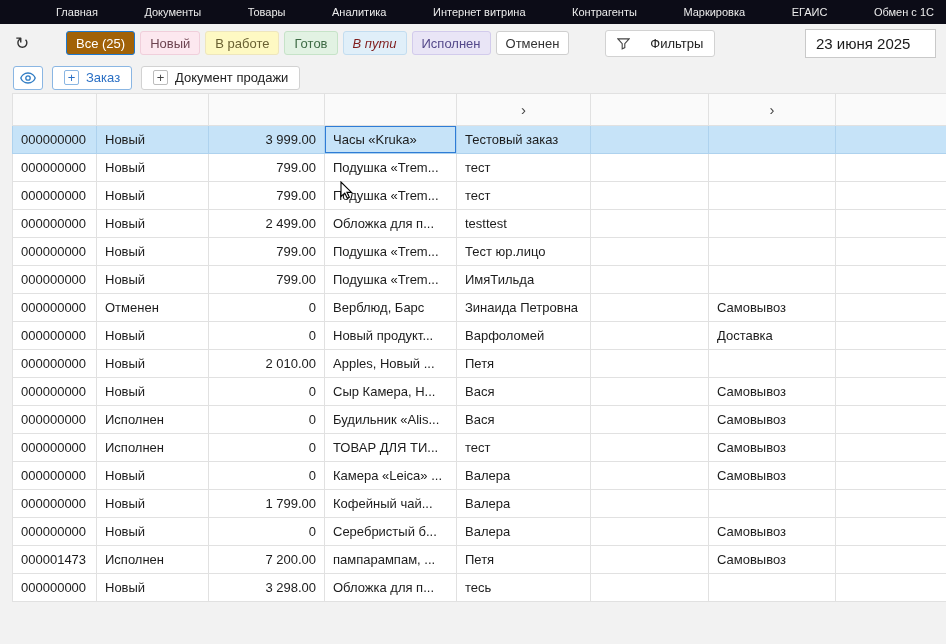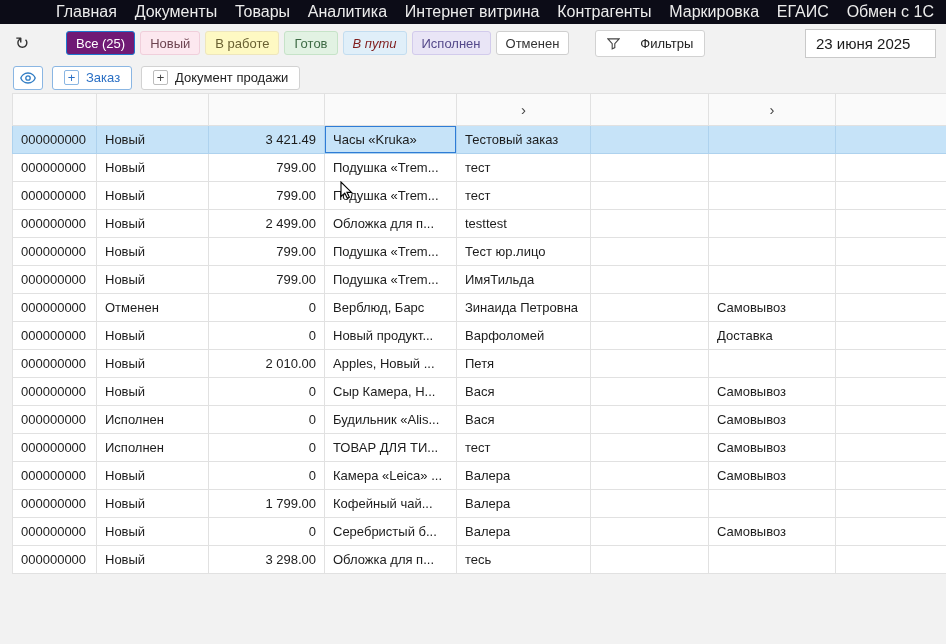--- a/index.html
+++ b/index.html
@@ -1,32 +1,32 @@
 <!DOCTYPE html>
 <html><head>
 <meta charset="utf-8">
 <style>
   * { margin:0; padding:0; box-sizing:border-box; }
   html,body { width:946px; height:644px; overflow:hidden; }
   body { font-family:"Liberation Sans", sans-serif; background:#f2f2f2; position:relative; }
 
   .topnav { height:24px; background:#0c0c17; display:flex; align-items:center;
             justify-content:space-between; padding:0 12px 0 56px; }
-  .nav-item { color:#ececec; font-size:16px; white-space:nowrap; cursor:default; }
+  .nav-item { color:#ececec; font-size:11px; white-space:nowrap; cursor:default; }
 
   .toolbar { height:38px; display:flex; align-items:center; padding:0 10px; gap:8px; }
   .btn { display:inline-flex; align-items:center; gap:7px; height:27px; padding:0 11px;
          background:#fff; border:1px solid #d2d2d2; border-radius:3px; font-size:13px;
          color:#222; font-family:inherit; cursor:pointer; white-space:nowrap; }
   .iconbtn { background:none; border:none; font-size:17px; color:#333; height:27px;
              width:24px; cursor:pointer; }
   .chips { display:flex; align-items:center; gap:5px; margin-left:24px; }
   .chip { height:24px; display:flex; align-items:center; padding:0 9px; border-radius:3px;
           border:1px solid transparent; font-size:13px; cursor:pointer; white-space:nowrap; }
-  .filters { margin-left:18px;gap:20px; }
+  .filters { margin-left:28px;gap:20px; }
   .datebox { margin-left:auto; width:131px; height:29px; background:#fff;
              border:1px solid #c9c9c9; display:flex; align-items:center; padding:0 10px;
              font-size:15px; color:#1a1a1a; }
 
   .actions { height:31px; display:flex; align-items:center; padding:0 13px; gap:9px; }
   .eyebtn { width:30px; height:24px; background:#fff; border:1px solid #8ab6e3;
             border-radius:3px; display:flex; align-items:center; justify-content:center;
             cursor:pointer; }
   .btn.blue { color:#2a6fc4; border-color:#8ab6e3; height:24px; }
   .btn.gray { height:24px; }
@@ -65,21 +65,21 @@
     <div class="nav-item">Маркировка</div>
     <div class="nav-item">ЕГАИС</div>
     <div class="nav-item">Обмен с 1С</div>
   </nav>
 
 <div class="toolbar">
   <button class="iconbtn">
     <span>↻</span>
   </button>
   <div class="chips">
-      <div class="chip chip-active" style="background: #701a75; color: rgb(255, 255, 255); border-color: rgb(29, 120, 207);">Все (25)</div>
+      <div class="chip chip-active" style="background: #a16207; color: rgb(255, 255, 255); border-color: rgb(29, 120, 207);">Все (25)</div>
       <div class="chip" style="background: rgb(252, 232, 239); color: rgb(109, 68, 80); border-color: rgb(240, 207, 219);">Новый</div>
       <div class="chip" style="background: #fef9c3; color: rgb(106, 97, 51); border-color: rgb(238, 230, 189);">В работе</div>
       <div class="chip" style="background: rgb(226, 242, 227); color: rgb(62, 107, 69); border-color: rgb(198, 227, 200);">Готов</div>
       <div class="chip" style="background: rgb(224, 239, 249); color: #7f1d1d; border-color: rgb(195, 221, 240); font-style: italic;">В пути</div>
       <div class="chip" style="background: rgb(233, 229, 246); color: rgb(84, 73, 138); border-color: rgb(210, 203, 236);">Исполнен</div>
       <div class="chip" style="background: rgb(255, 255, 255); color: rgb(51, 51, 51); border-color: rgb(207, 207, 207);">Отменен</div>
     </div>
   <button class="btn filters">
     <span style="display:flex;">
       <svg width="13" height="13" viewBox="0 0 14 14">
@@ -131,21 +131,21 @@
           <td>›</td>
           <td></td>
           <td>›</td>
           <td></td>
         </tr>
     </thead>
     <tbody>
         <tr class="selected">
           <td>000000000</td>
           <td>Новый</td>
-          <td class="num">3 421.49</td>
+          <td class="num">3 999.00</td>
           <td class="focused">Часы «Kruka»</td>
           <td>Тестовый заказ</td>
           <td></td>
           <td></td>
           <td class="num"></td>
         </tr>
         <tr>
           <td>000000000</td>
           <td>Новый</td>
           <td class="num">799.00</td>
@@ -279,20 +279,30 @@
           <td>000000000</td>
           <td>Новый</td>
           <td class="num">0</td>
           <td>Серебристый б...</td>
           <td>Валера</td>
           <td></td>
           <td>Самовывоз</td>
           <td class="num"></td>
         </tr>
         <tr>
+          <td>000001473</td>
+          <td>Исполнен</td>
+          <td class="num">7 200.00</td>
+          <td>пампарампам, ...</td>
+          <td>Петя</td>
+          <td></td>
+          <td>Самовывоз</td>
+          <td class="num"></td>
+        </tr>
+        <tr>
           <td>000000000</td>
           <td>Новый</td>
           <td class="num">3 298.00</td>
           <td>Обложка для п...</td>
           <td>тесь</td>
           <td></td>
           <td></td>
           <td class="num"></td>
         </tr>
       </tbody>

